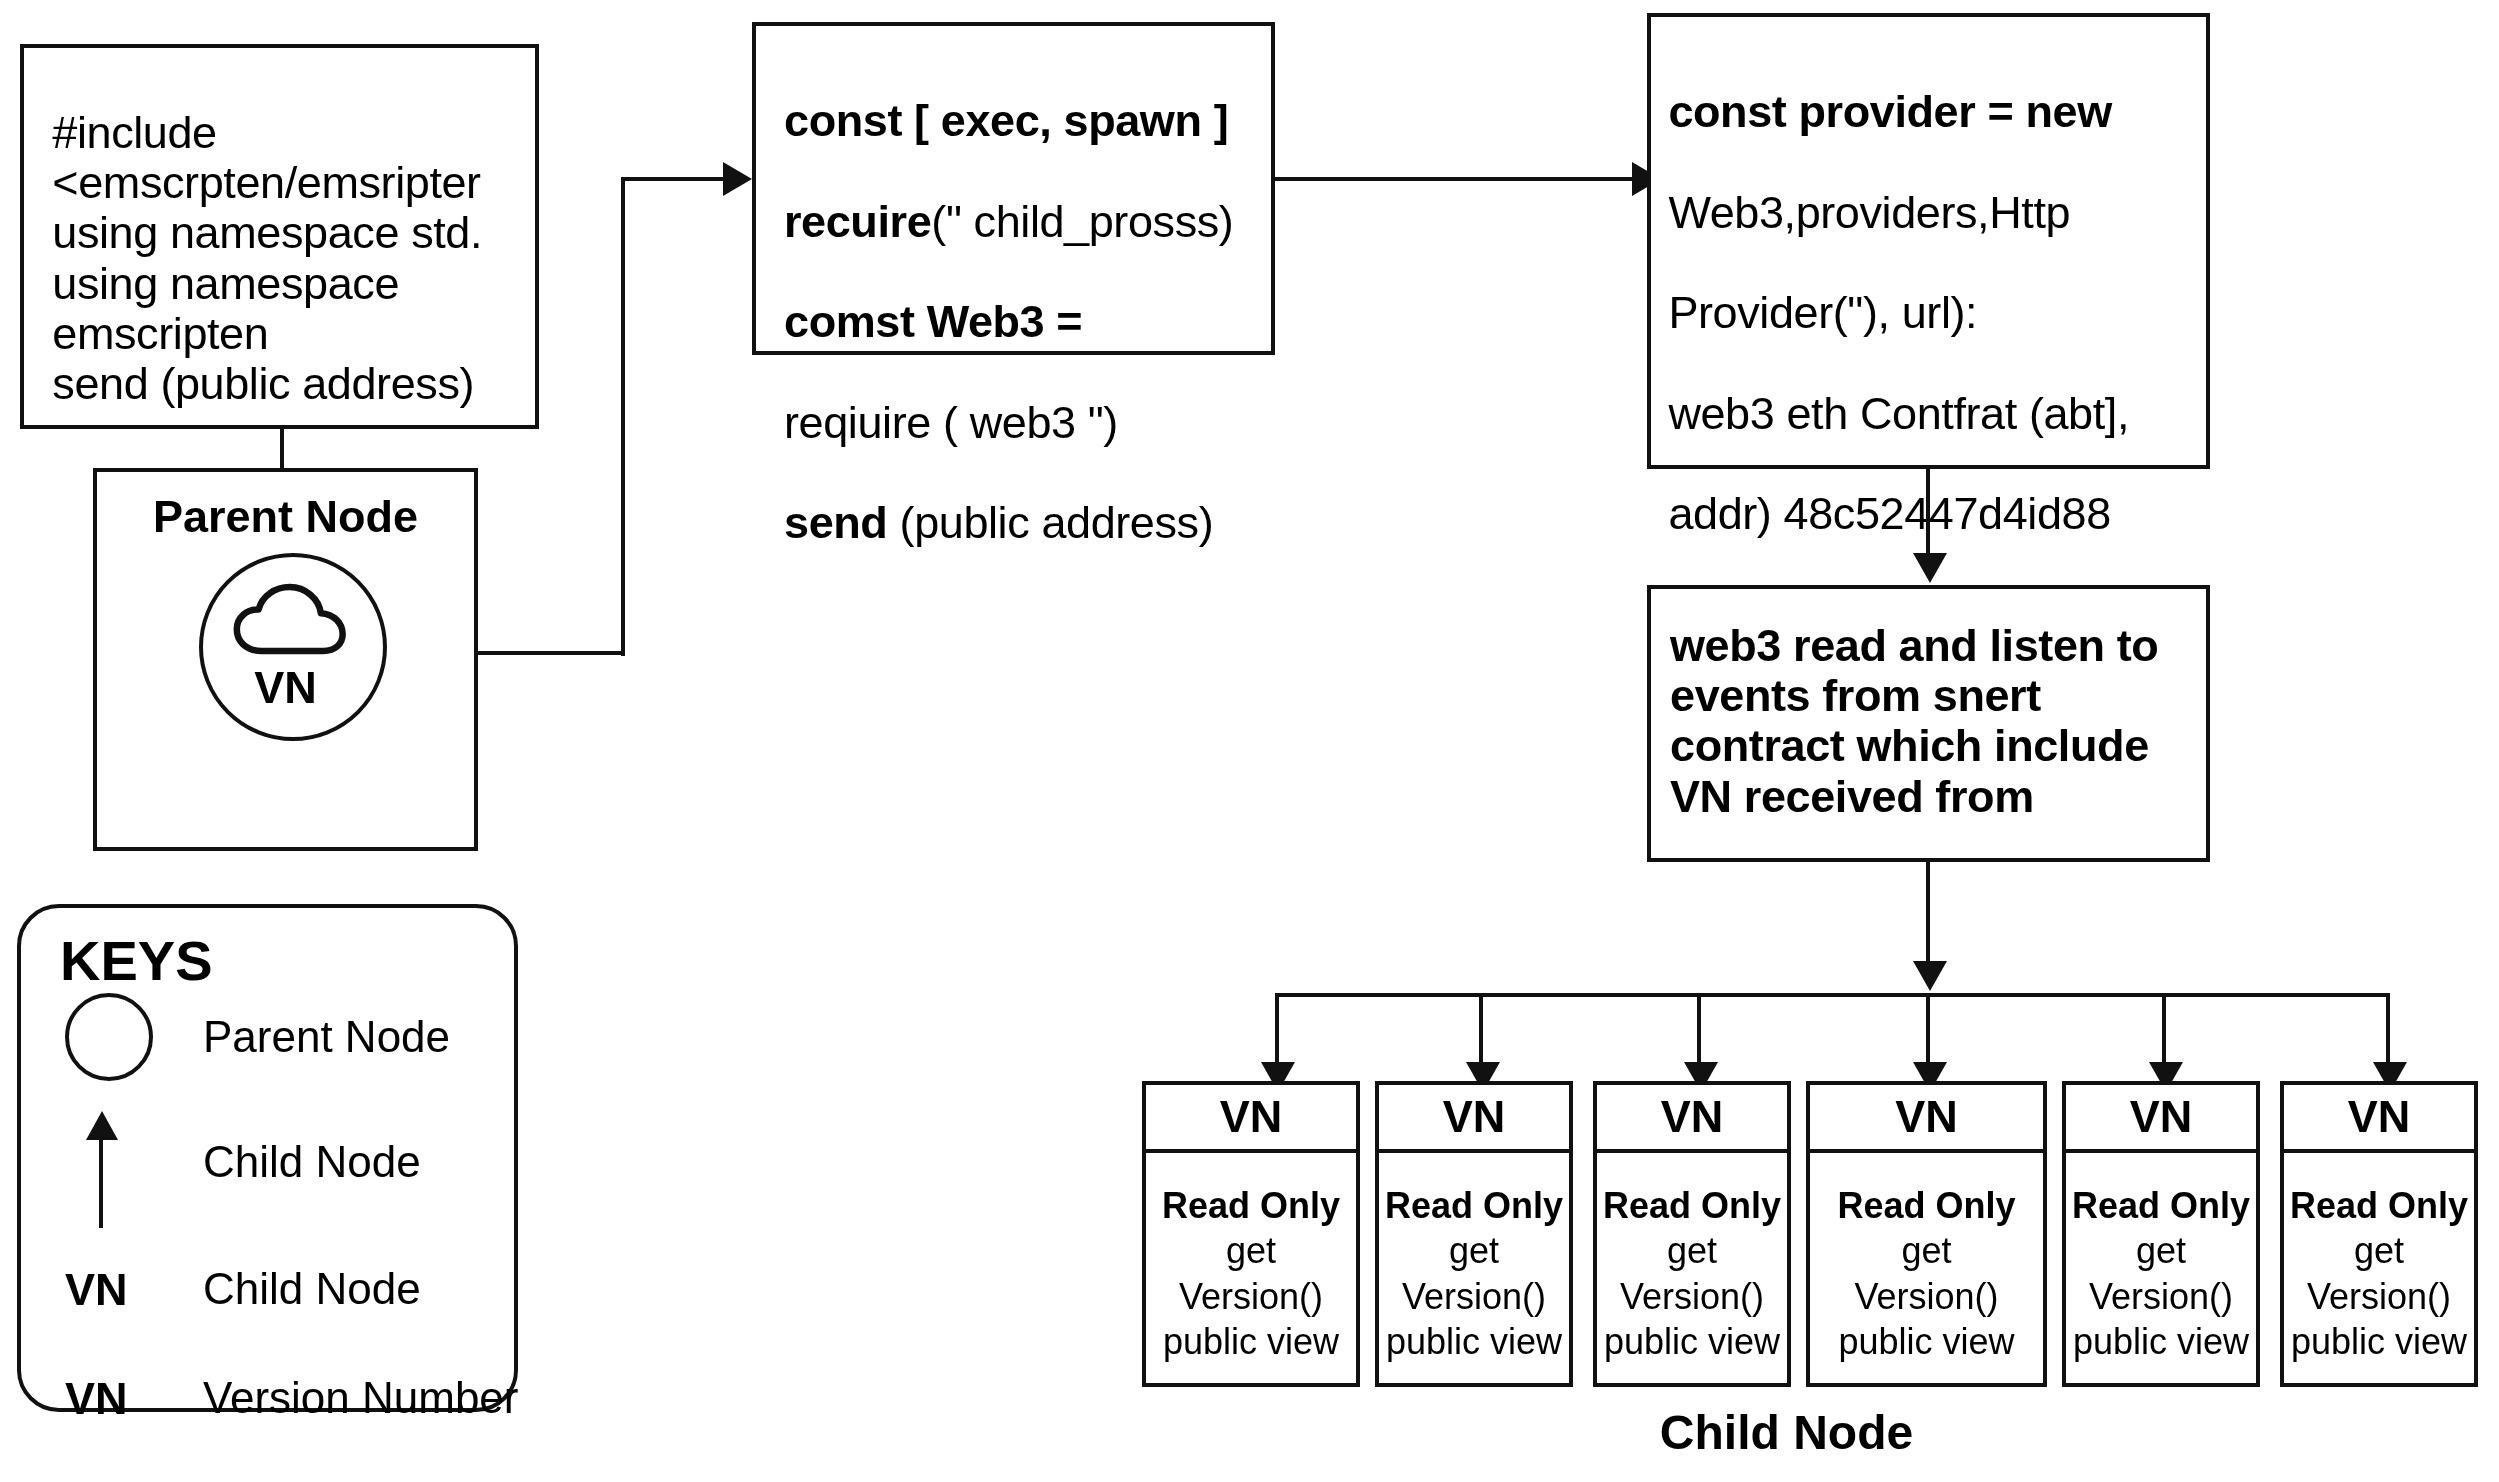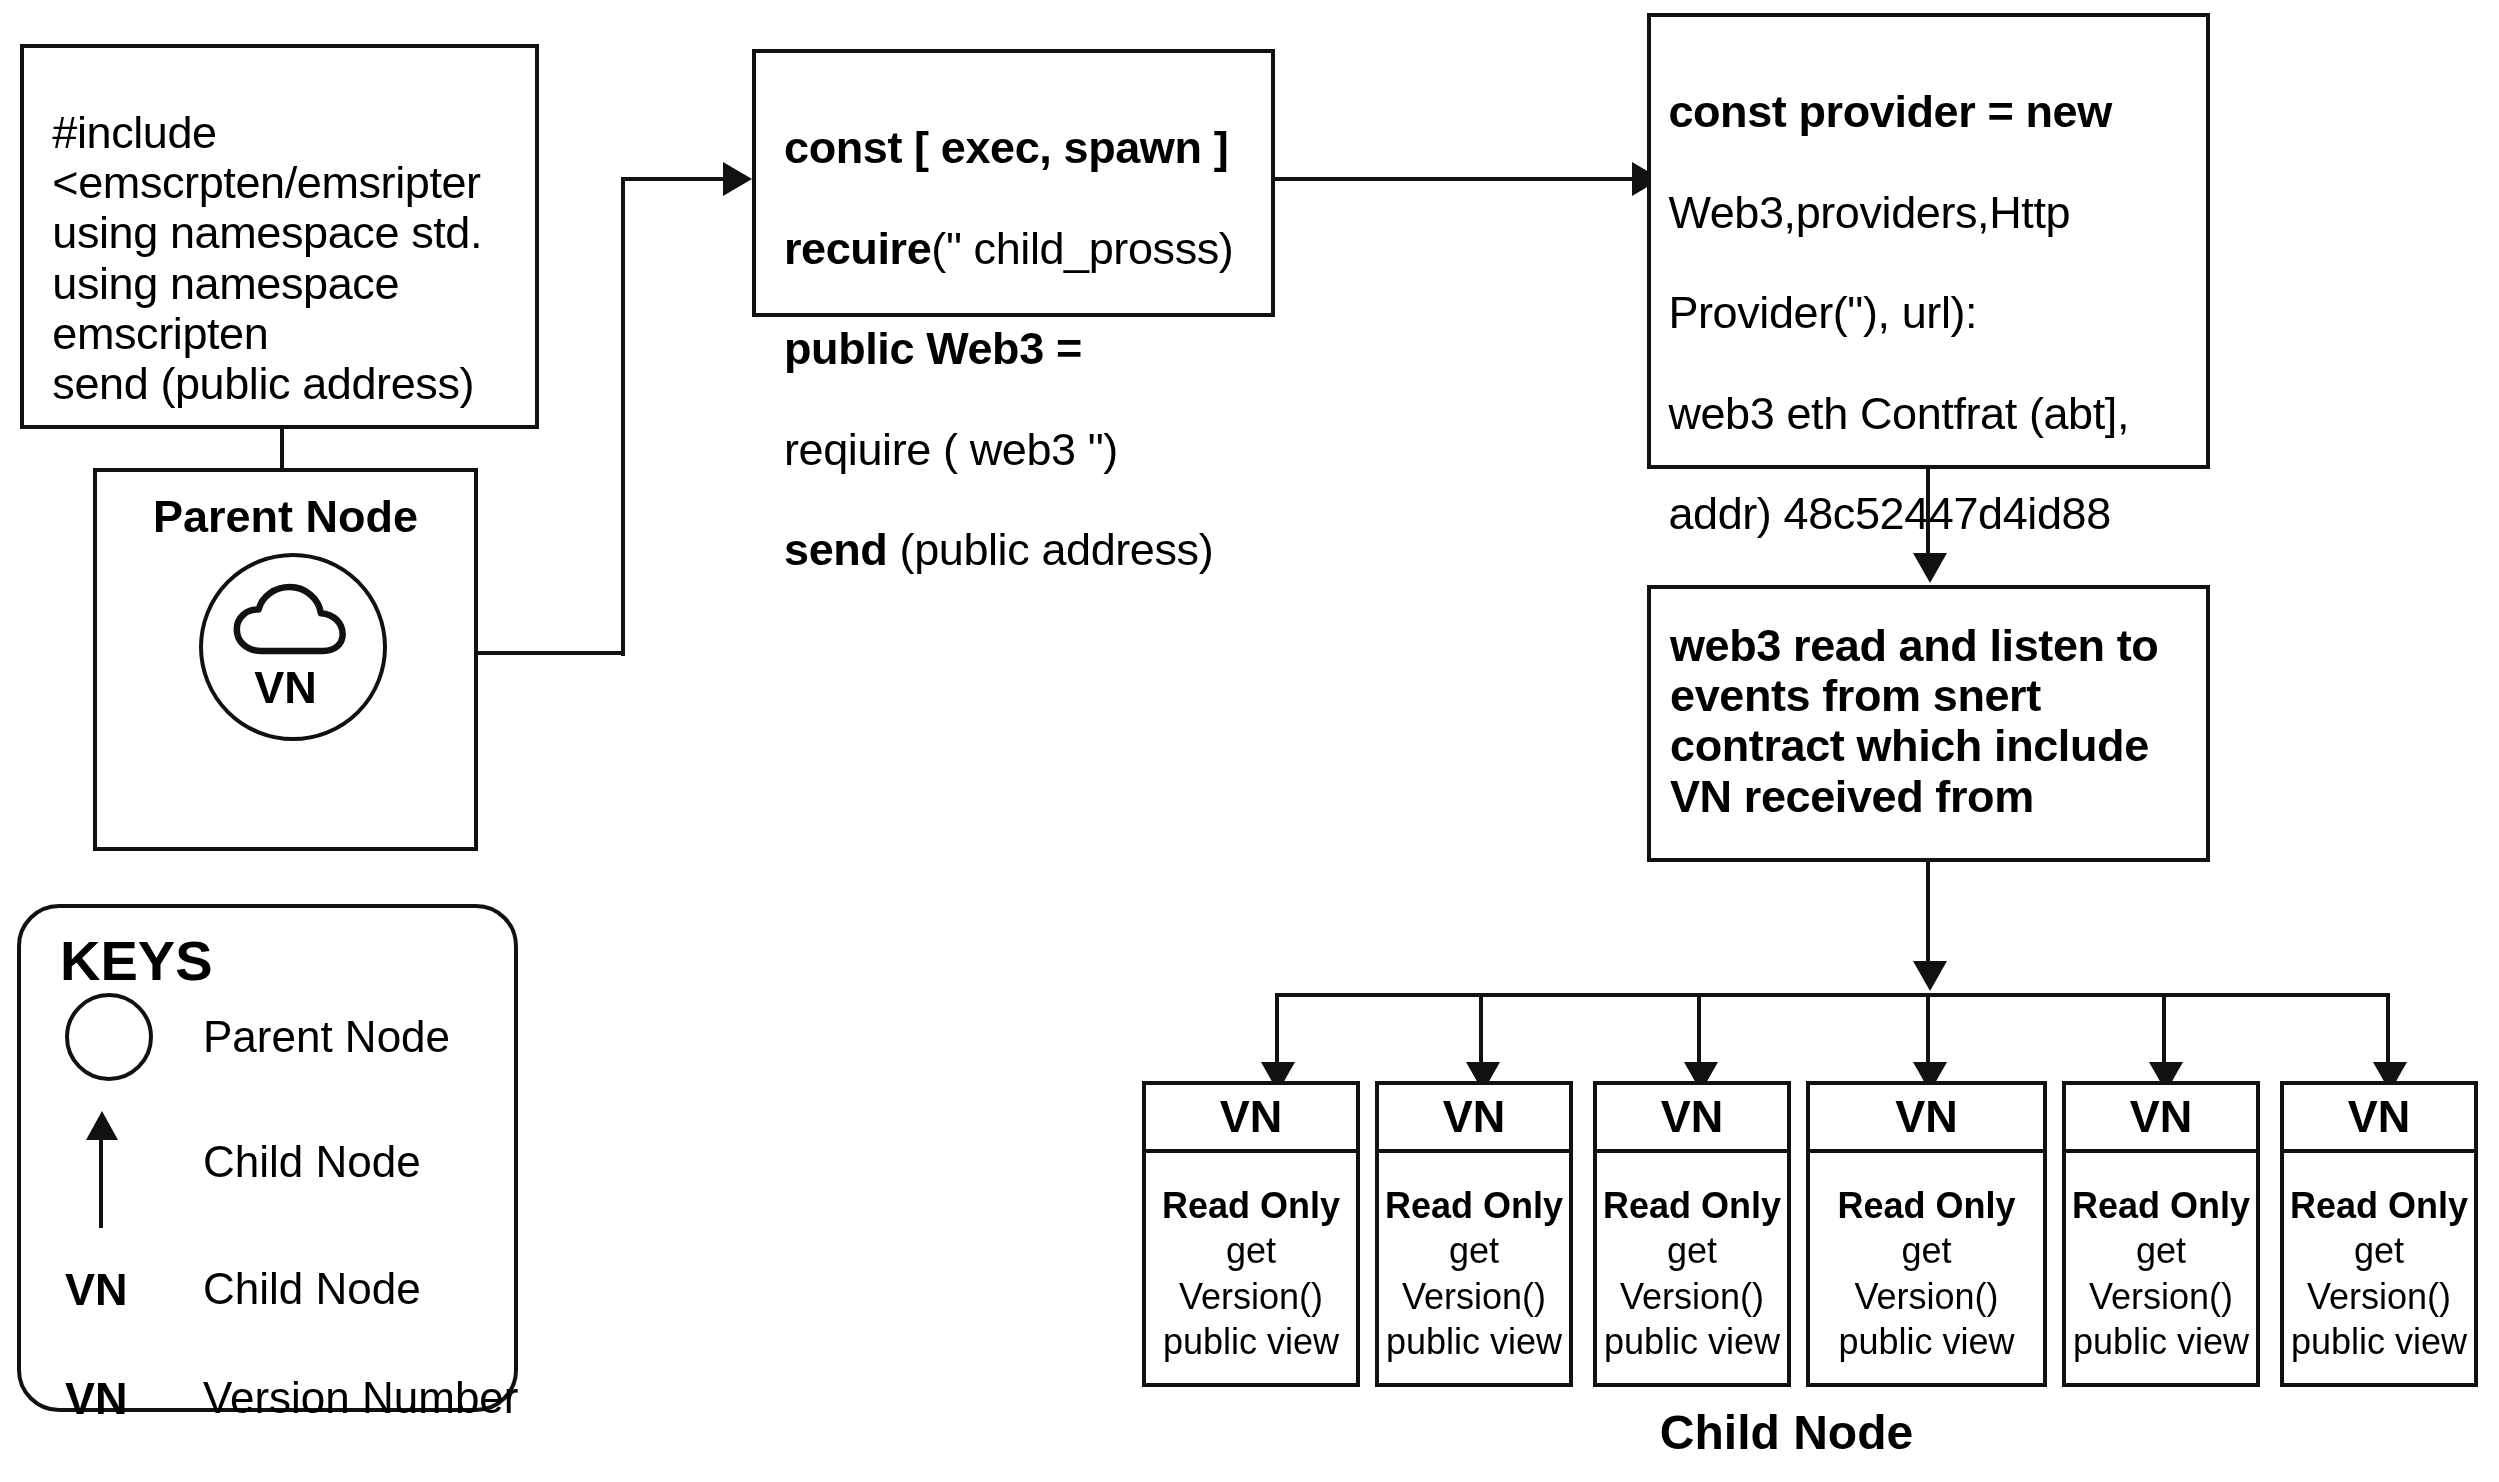--- a/index.html
+++ b/index.html
@@ -72,25 +72,25 @@
 
     <div class="vnlabel" style="top:190px;">VN</div>
 
   </div>
 
   <div class="ln-h" style="left:478px;top:651px;width:147px;"></div>
   <div class="ln-v" style="left:621px;top:177px;height:479px;"></div>
   <div class="ln-h" style="left:621px;top:177px;width:102px;"></div>
   <div class="arrow-r" style="left:723px;top:162px;"></div>
 
-  <div class="box" style="left:752px;top:49px;width:523px;height:268px;">
+  <div class="box" style="left:752px;top:22px;width:523px;height:333px;">
     <div class="boxtext code" style="left:28px;top:20.3px;right:4.4px;">
       <div><span class="b">const [ exec, spawn ]</span></div>
       <div><span class="b">recuire</span><span>(" child_prosss)</span></div>
-      <div><span class="b">public Web3 =</span></div>
+      <div><span class="b">comst Web3 =</span></div>
       <div><span>reqiuire ( web3 ")</span></div>
       <div><span class="b">send</span><span> (public address)</span></div>
     </div>
   </div>
 
   <div class="ln-h" style="left:1275px;top:177px;width:357px;"></div>
   <div class="arrow-r" style="left:1632px;top:162px;"></div>
 
   <div class="box" style="left:1647px;top:13px;width:563px;height:456px;">
     <div class="boxtext code" style="left:17.4px;top:20.3px;right:2.9px;">

